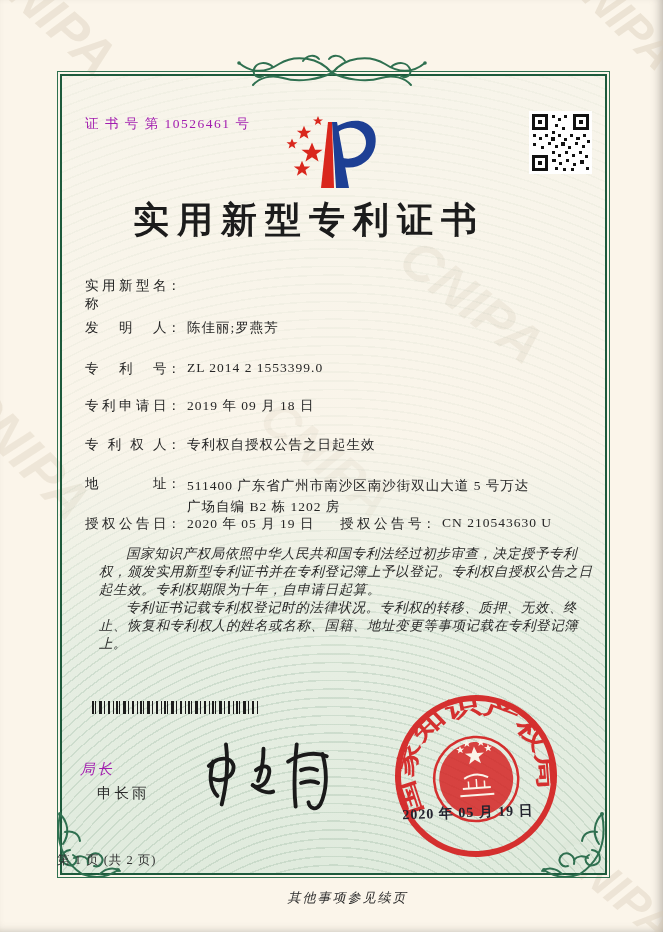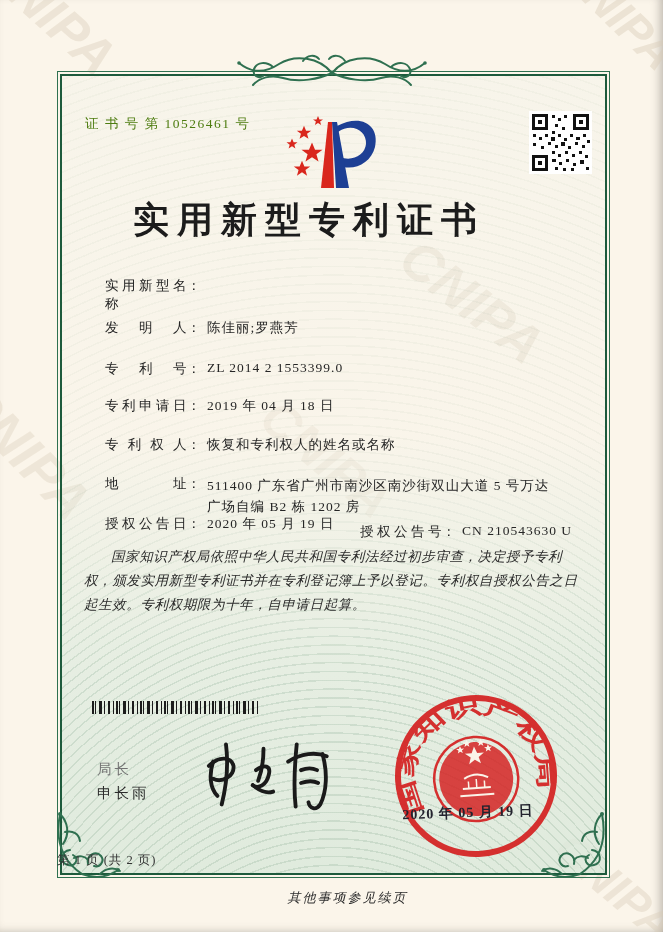--- a/index.html
+++ b/index.html
@@ -23,45 +23,45 @@
   .guilloche{position:absolute;inset:0;
          background:repeating-radial-gradient(140% 120% at 50% 140%, rgba(70,125,90,.14) 0 1.2px, rgba(0,0,0,0) 1.2px 7px);
          -webkit-mask-image:linear-gradient(180deg, rgba(0,0,0,.25) 0%, rgba(0,0,0,.3) 55%, #000 75%, #000 100%);
          mask-image:linear-gradient(180deg, rgba(0,0,0,.25) 0%, rgba(0,0,0,.3) 55%, #000 75%, #000 100%);}
   
   .orn{position:absolute;pointer-events:none;}
   .orn-top{left:233px;top:47px;}
   .orn-bl{left:52px;top:788px;}
   .orn-br{left:518px;top:788px;transform:scale(-1,1);}
   
-  .cert-no{position:absolute;left:85px;top:115px;font-size:13.5px;letter-spacing:1.5px;color:#4d7c0f;}
+  .cert-no{position:absolute;left:85px;top:115px;font-size:13.5px;letter-spacing:1.5px;color:#a21caf;}
   .logo{position:absolute;left:281px;top:110px;}
   .qr{position:absolute;left:529px;top:111px;}
   .title{position:absolute;left:57px;top:196px;width:504px;text-align:center;
          font-size:36px;font-weight:bold;letter-spacing:8px;color:#1c1c1c;}
   
   .field-row{position:absolute;left:85px;width:525px;display:flex;align-items:flex-start;
          font-size:13.5px;color:#262626;letter-spacing:.5px;}
-  .f-label{display:inline-block;width:82px;text-align:justify;text-align-last:justify;flex:none;margin-left:20px;}
+  .f-label{display:inline-block;width:82px;text-align:justify;text-align-last:justify;flex:none;}
   .f-colon{flex:none;margin-right:6px;}
   .f-value{letter-spacing:1px;}
   .addr-value{width:352px;line-height:21px;}
-  .pair2{position:absolute;left:255px;top:8px;display:flex;}
-  
-  .paras{position:absolute;left:84px;top:545px;width:494px;font-size:13.5px;line-height:24px;
+  .pair2{position:absolute;left:255px;top:0;display:flex;}
+  
+  .paras{position:absolute;left:99px;top:545px;width:494px;font-size:13.5px;line-height:18px;
          color:#2a2a2a;font-style:italic;letter-spacing:.6px;}
   .paras p{margin:0;text-indent:2em;}
   
   .barcode{position:absolute;left:92px;top:701px;width:166px;height:13px;background:
     repeating-linear-gradient(90deg,#1c1c1c 0 2px,transparent 2px 3px,#1c1c1c 3px 4px,transparent 4px 7px,
       #1c1c1c 7px 10px,transparent 10px 12px,#1c1c1c 12px 13px,transparent 13px 16px,
       #1c1c1c 16px 18px,transparent 18px 21px,#1c1c1c 21px 22px,transparent 22px 24px);}
   
-  .director-title{position:absolute;left:97px;top:760px;font-family:"Liberation Sans","DejaVu Sans",sans-serif;
-         font-size:14.5px;letter-spacing:3px;color:#737373;}
+  .director-title{position:absolute;left:80px;top:760px;font-family:"Liberation Sans","DejaVu Sans",sans-serif;
+         font-size:14.5px;letter-spacing:3px;color:#a21caf;font-style:italic;}
   .director-name{position:absolute;left:97px;top:784px;font-family:"Liberation Sans","DejaVu Sans",sans-serif;
          font-size:14.5px;letter-spacing:3px;color:#2b2b2b;}
   .signature{position:absolute;left:196px;top:738px;}
   
   .seal{position:absolute;left:393px;top:693px;width:166px;height:166px;transform:rotate(-4deg);}
   .seal-date{position:absolute;left:398px;top:804px;width:140px;text-align:center;font-size:14px;
          color:#23232e;letter-spacing:1px;transform:rotate(-2deg);font-weight:bold;}
   
   .page-num{position:absolute;left:57px;top:852px;width:553px;text-align:left;font-size:12.5px;
          color:#333;letter-spacing:1px;}
@@ -225,45 +225,46 @@
     <span class="f-value">陈佳丽;罗燕芳</span>
   </div>
   <div class="field-row" style="top:360px">
     <span class="f-label">专利号</span>
       <span class="f-colon">：</span>
     <span class="f-value">ZL 2014 2 1553399.0</span>
   </div>
   <div class="field-row" style="top:397px">
     <span class="f-label">专利申请日</span>
       <span class="f-colon">：</span>
-    <span class="f-value">2019 年 04 月 18 日</span>
+    <span class="f-value">2019 年 09 月 18 日</span>
   </div>
   <div class="field-row" style="top:436px">
     <span class="f-label">专利权人</span>
       <span class="f-colon">：</span>
-    <span class="f-value">恢复和专利权人的姓名或名称</span>
+    <span class="f-value">专利权自授权公告之日起生效</span>
   </div>
   <div class="field-row" style="top:475px">
     <span class="f-label">地址</span>
       <span class="f-colon">：</span>
     <span class="f-value addr-value">511400 广东省广州市南沙区南沙街双山大道 5 号万达广场自编 B2 栋 1202 房</span>
   </div>
   <div class="field-row" style="top:515px">
     <span class="f-label">授权公告日</span>
       <span class="f-colon">：</span>
     <span class="f-value">2020 年 05 月 19 日</span>
     <span class="pair2">
       <span class="f-label">授权公告号</span>
         <span class="f-colon">：</span>
       <span class="f-value">CN 210543630 U</span>
     </span>
   </div>
 
   <div class="paras">
     <p>国家知识产权局依照中华人民共和国专利法经过初步审查，决定授予专利权，颁发实用新型专利证书并在专利登记簿上予以登记。专利权自授权公告之日起生效。专利权期限为十年，自申请日起算。</p>
+    <p>专利证书记载专利权登记时的法律状况。专利权的转移、质押、无效、终止、恢复和专利权人的姓名或名称、国籍、地址变更等事项记载在专利登记簿上。</p>
   </div>
 
   <div class="barcode"></div>
 
   <div class="director-title">局长</div>
   <div class="director-name">申长雨</div>
 
   <svg class="signature" width="150" height="75" viewBox="0 0 140 70">
     <g fill="none" stroke="#1a1a1a" stroke-width="3.6" stroke-linecap="round">
       <path d="M16 22 C12 34 13 47 20 54"></path>

